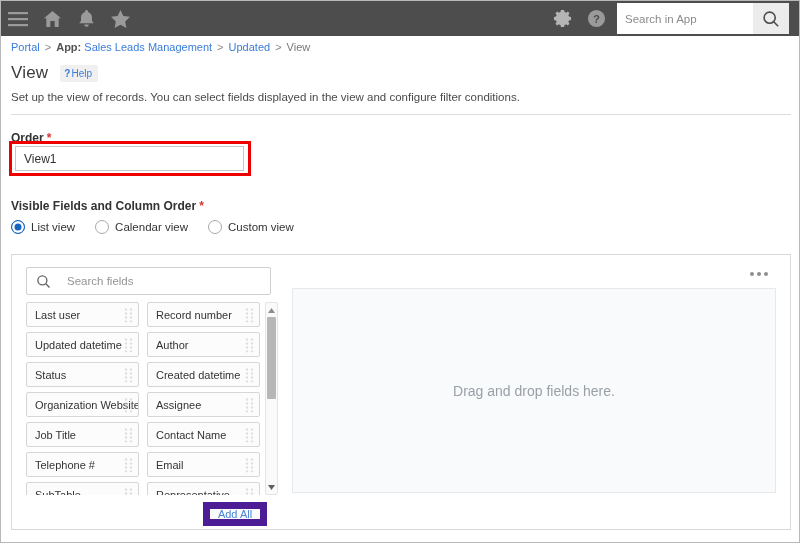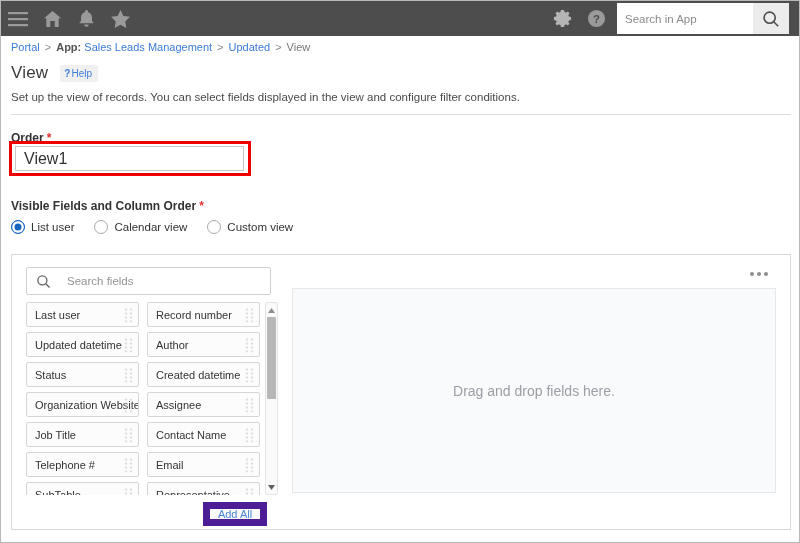--- a/index.html
+++ b/index.html
@@ -108,21 +108,21 @@
   }
   .req { color: #e03131; font-weight: bold; margin-left: 3px; }
   .name-input-wrap {
     position: absolute; left: 14px; top: 145px;
     width: 229px; height: 25px;
   }
   .name-input {
     width: 229px; height: 25px;
     border: 1px solid #c6c6c6;
     font-family: "Liberation Sans", sans-serif;
-    font-size: 16px; color: #333;
+    font-size: 12px; color: #333;
     padding-left: 8px;
     outline: none;
     background: #fff;
   }
   .redbox {
     position: absolute; left: 8px; top: 140px;
     width: 242px; height: 35px;
     border: 3px solid #ee0000;
     pointer-events: none;
   }
@@ -346,21 +346,21 @@
   </div>
   <div class="redbox"></div>
 
   <div class="label-vf">
     <span>Visible Fields and Column Order</span><span class="req">*</span>
   </div>
 
   <div class="radios">
     <label class="radio-item">
       <span class="radio on"></span>
-      <span>List user</span>
+      <span>List view</span>
     </label>
     <label class="radio-item">
       <span class="radio"></span>
       <span>Calendar view</span>
     </label>
     <label class="radio-item">
       <span class="radio"></span>
       <span>Custom view</span>
     </label>
   </div>

